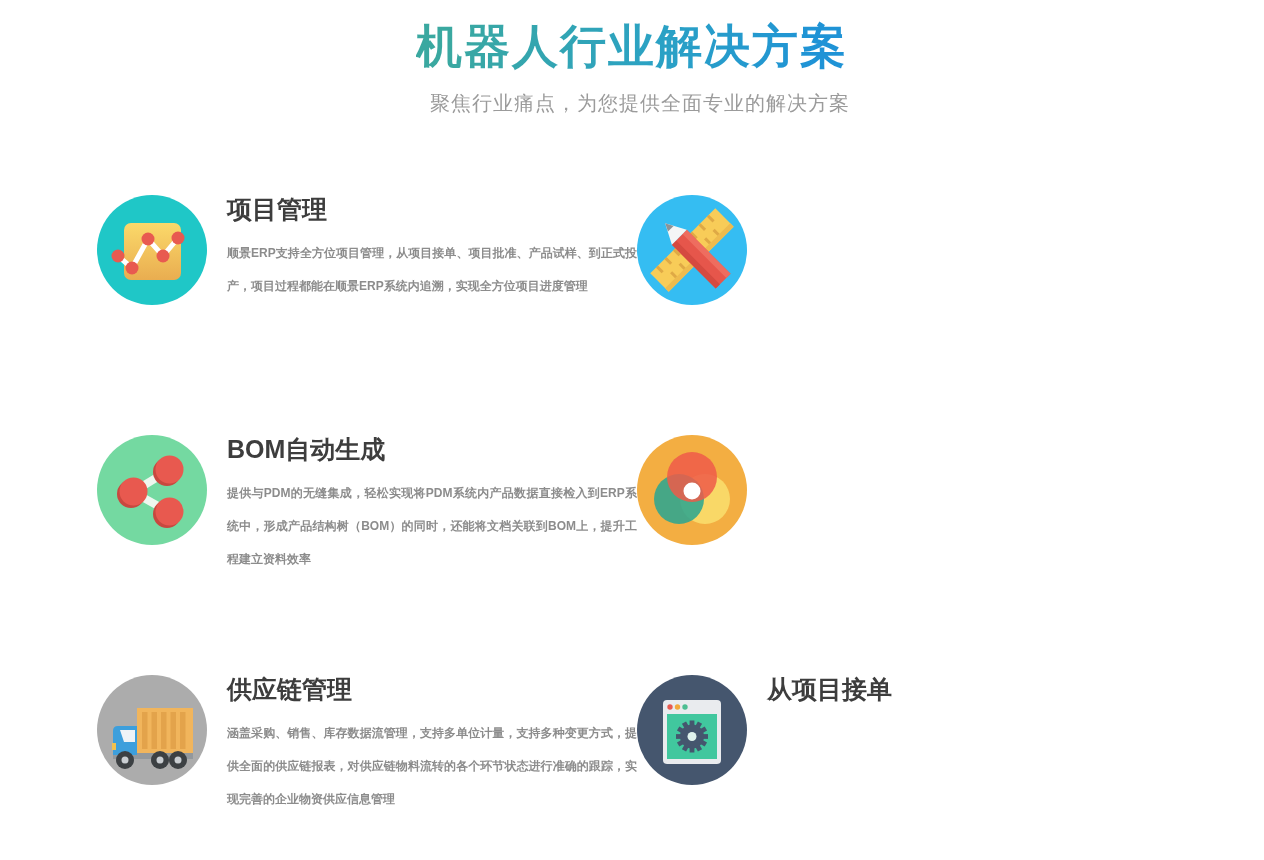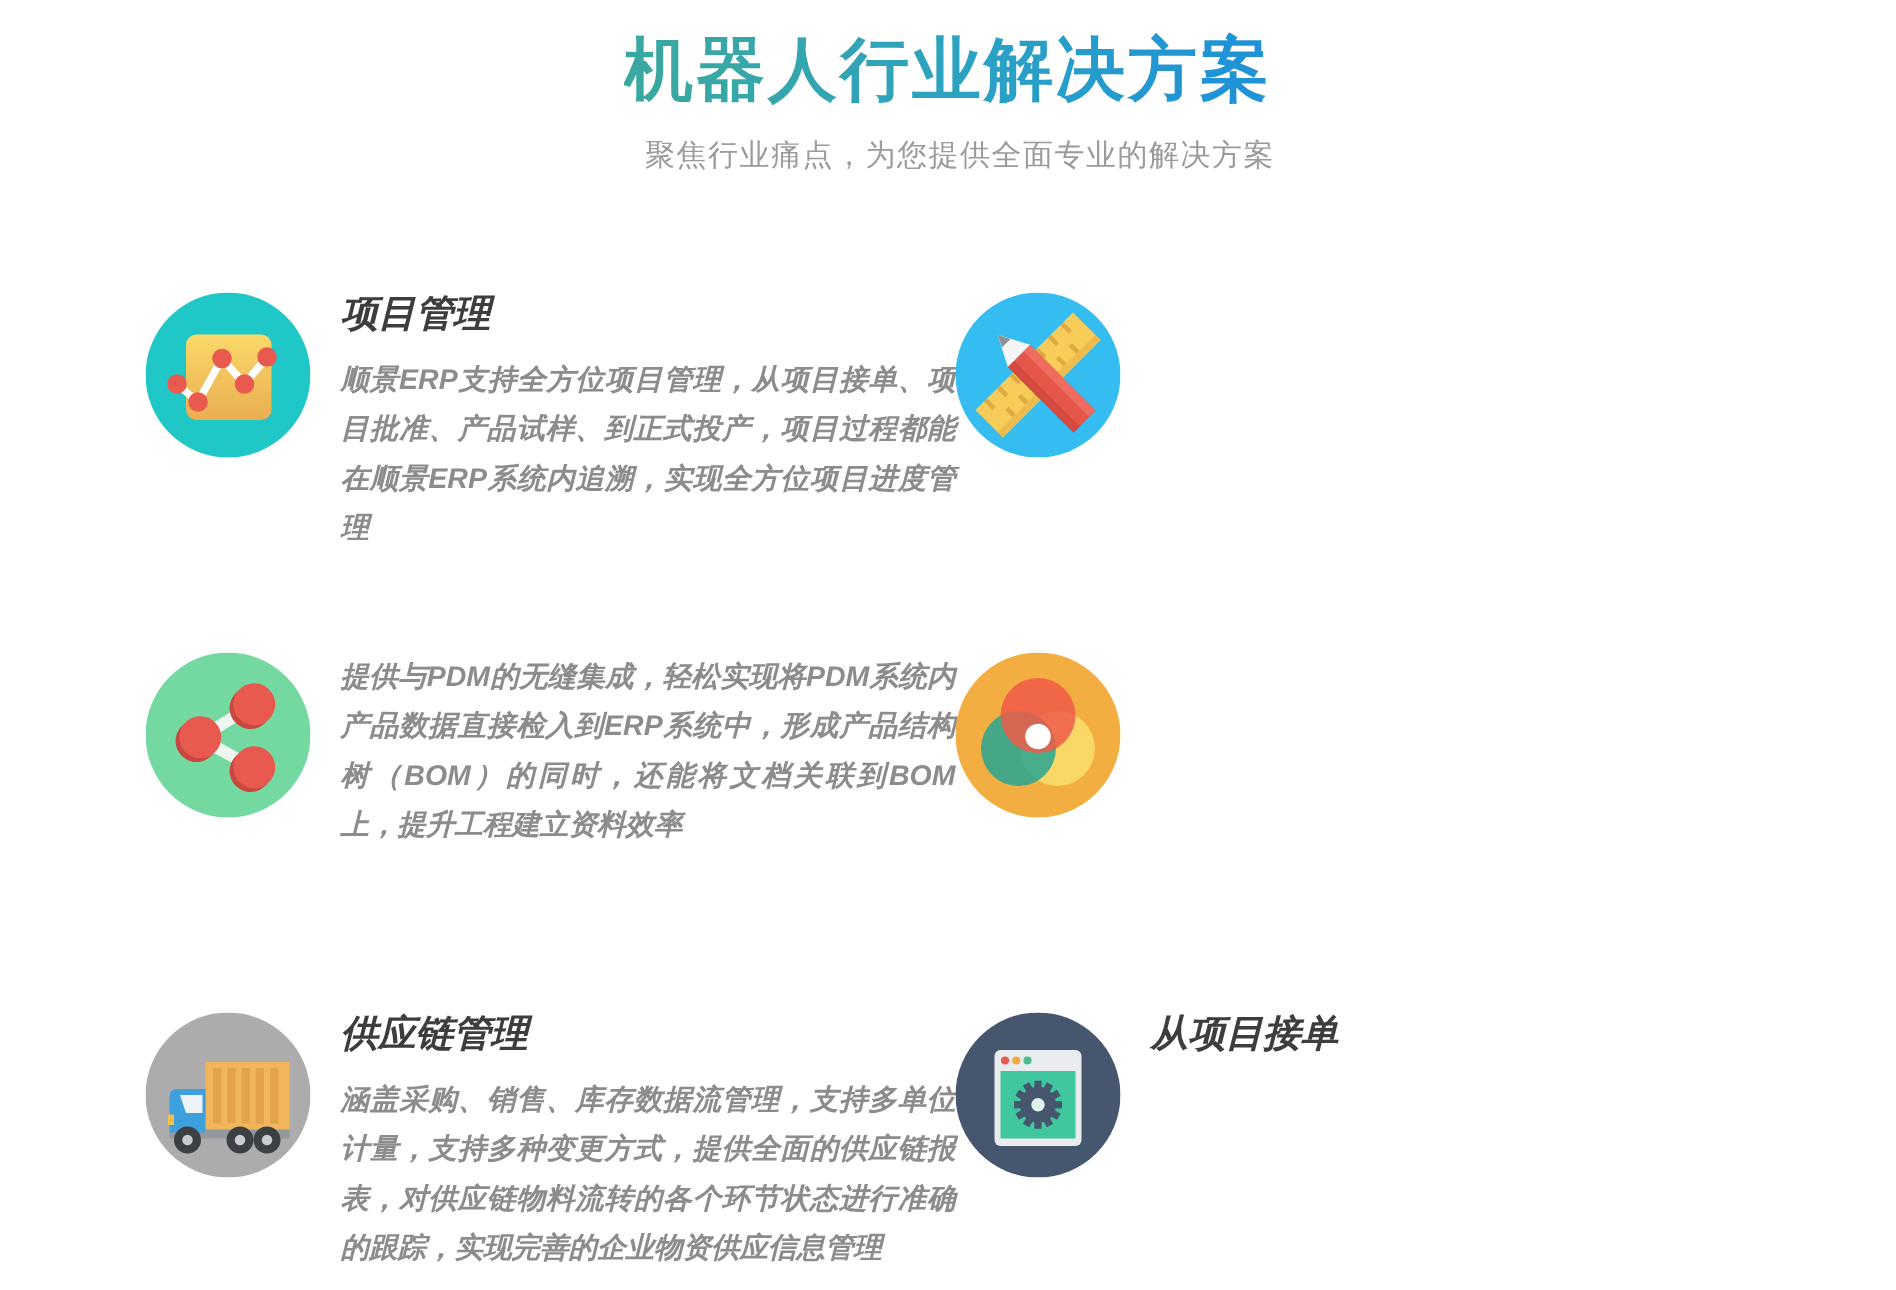--- a/index.html
+++ b/index.html
@@ -18,26 +18,26 @@
   }
   .subtitle { margin-top: 17px; font-size: 20px; color: #9b9b9b; letter-spacing: 1px; padding-left: 16px; }
 
   .grid {
     margin: 78px 0 0 97px;
     width: 1095px;
     display: grid;
     grid-template-columns: 540px 555px;
     grid-auto-rows: 240px;
   }
-  .feature { display: flex; align-items: flex-start; font-style: italic; }
+  .feature { display: flex; align-items: flex-start; }
   .icon-wrap { flex: 0 0 110px; width: 110px; height: 110px; margin-right: 20px; }
   .icon-wrap svg { display: block; width: 110px; height: 110px; }
   .feature-text { flex: 1; min-width: 0; }
   .feature-title { font-size: 25px; font-weight: 700; color: #3d3d3d; line-height: 28px; margin-bottom: 14px; }
-  .feature-desc { font-size: 19px; font-weight: 600; color: #8c8c8c; line-height: 33px; text-align: justify; }
+  .feature-desc { font-size: 12px; font-weight: 600; color: #8c8c8c; line-height: 33px; text-align: justify; }
 </style>
 </head>
 <body>
 
 <div class="page">
 
   <div class="header">
     <h1><span class="title">机器人行业解决方案</span></h1>
     <p class="subtitle">聚焦行业痛点，为您提供全面专业的解决方案</p>
   </div>
@@ -119,20 +119,21 @@
             <circle cx="34" cy="59" r="14" fill="#c8483f"></circle>
               <circle cx="36.5" cy="56.5" r="14" fill="#e8594f"></circle>
             <circle cx="70" cy="37" r="14" fill="#c8483f"></circle>
               <circle cx="72.5" cy="34.5" r="14" fill="#e8594f"></circle>
             <circle cx="70" cy="79" r="14" fill="#c8483f"></circle>
               <circle cx="72.5" cy="76.5" r="14" fill="#e8594f"></circle>
           </g>
         </svg>
       </div>
       <div class="feature-text">
+        <h2 class="feature-title">BOM自动生成</h2>
         <p class="feature-desc">提供与PDM的无缝集成，轻松实现将PDM系统内产品数据直接检入到ERP系统中，形成产品结构树（BOM）的同时，还能将文档关联到BOM上，提升工程建立资料效率</p>
       </div>
     </div>
 
     <div class="feature">
       <div class="icon-wrap">
         <svg viewBox="0 0 110 110">
           <circle cx="55" cy="55" r="55" fill="#f3ae42"></circle>
           <circle cx="68" cy="64" r="25" fill="#f9da69" fill-opacity="0.95"></circle>
           <circle cx="42" cy="64" r="25" fill="#2ea68f" fill-opacity="0.88"></circle>

